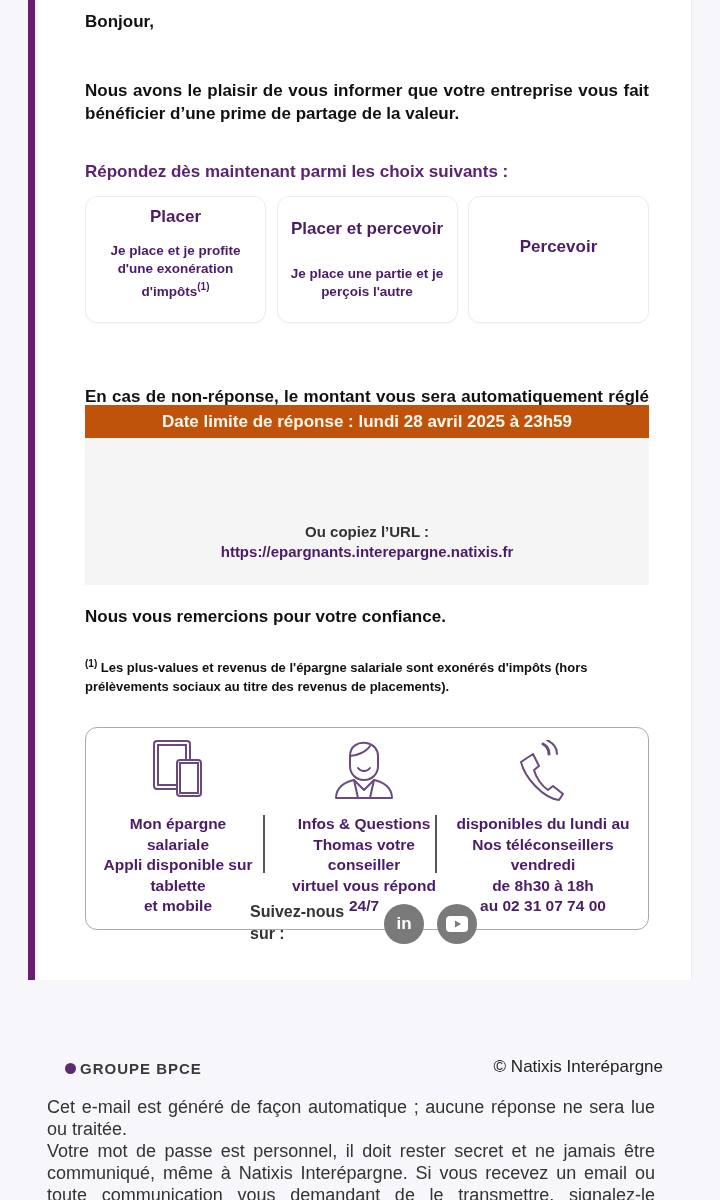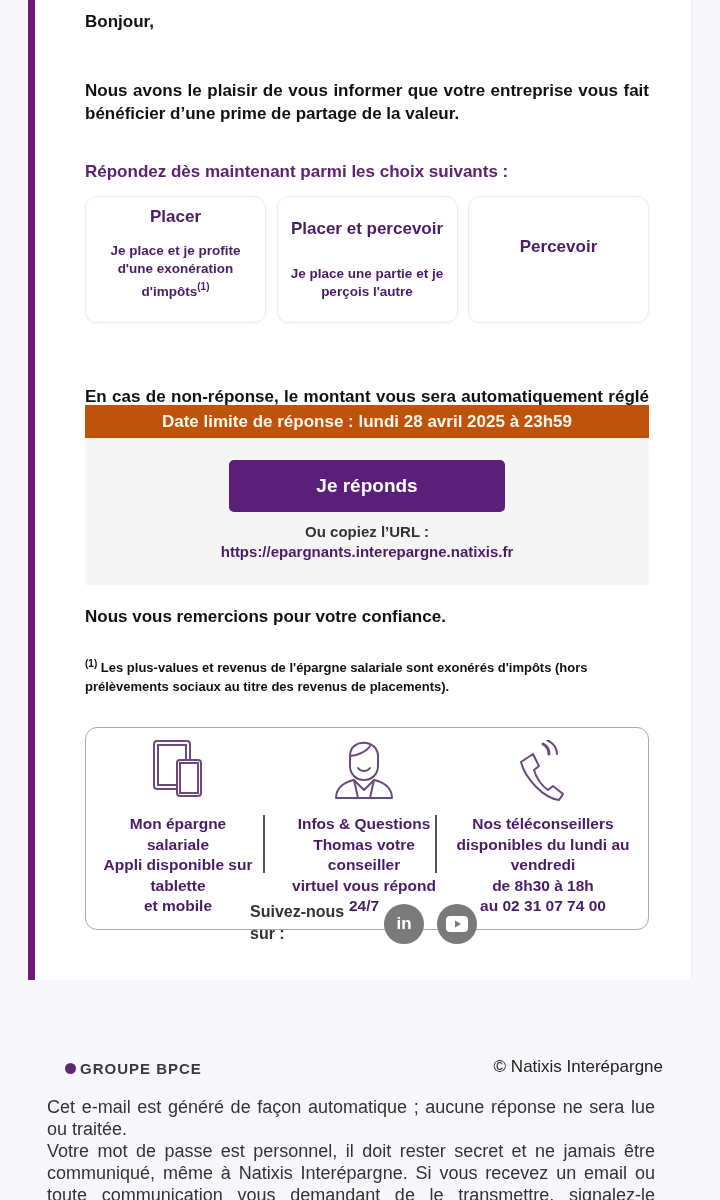--- a/index.html
+++ b/index.html
@@ -152,21 +152,20 @@
     <div class="choice">
       <div class="choice-title">Percevoir</div>
     </div>
   </div>
 
   <div class="content noreply">En cas de non-réponse, le montant vous sera automatiquement réglé par votre entreprise.</div>
 
   <div class="content deadline">Date limite de réponse : lundi 28 avril 2025 à 23h59</div>
 
   <div class="content cta-zone">
-    <div class="cta-button">Je réponds</div>
     <div class="copy-label">Ou copiez l’URL :</div>
     <div class="copy-url">https://epargnants.interepargne.natixis.fr</div>
   </div>
 
   <div class="content thanks">Nous vous remercions pour votre confiance.</div>
 
   <div class="content footnote"><sup>(1)</sup> <span>Les plus-values et revenus de l'épargne salariale sont exonérés d'impôts (hors prélèvements sociaux au titre des revenus de placements).</span></div>
 
   <div class="content services">
     <div class="service" style="left:2px;">
@@ -208,22 +207,22 @@
     <div class="svc-divider" style="left:349px;"></div>
     <div class="service" style="left:367px;">
       <span class="icon">
         <svg width="52" height="62" viewBox="0 0 52 62" fill="none" stroke="#6a4a7e" stroke-width="2" stroke-linejoin="round" stroke-linecap="round">
           <path d="M10 18 L16 14 L22 26 L17 30 C19 38 25 46 31 50 L36 46 L46 54 L42 60 C26 58 8 38 4 22 Z"></path>
           <path d="M26 4 C30 6 32 10 32 14" stroke-width="3"></path>
           <path d="M30 0 C36 3 40 8 40 14"></path>
         </svg>
       </span>
       <div class="text">
+        <div>disponibles du lundi au</div>
         <div>Nos téléconseillers</div>
-        <div>disponibles du lundi au</div>
         <div>vendredi</div>
         <div>de 8h30 à 18h</div>
         <div>au 02 31 07 74 00</div>
       </div>
     </div>
   </div>
 
   <div class="content follow">
     <div class="follow-label">
       <div>Suivez-nous</div>

